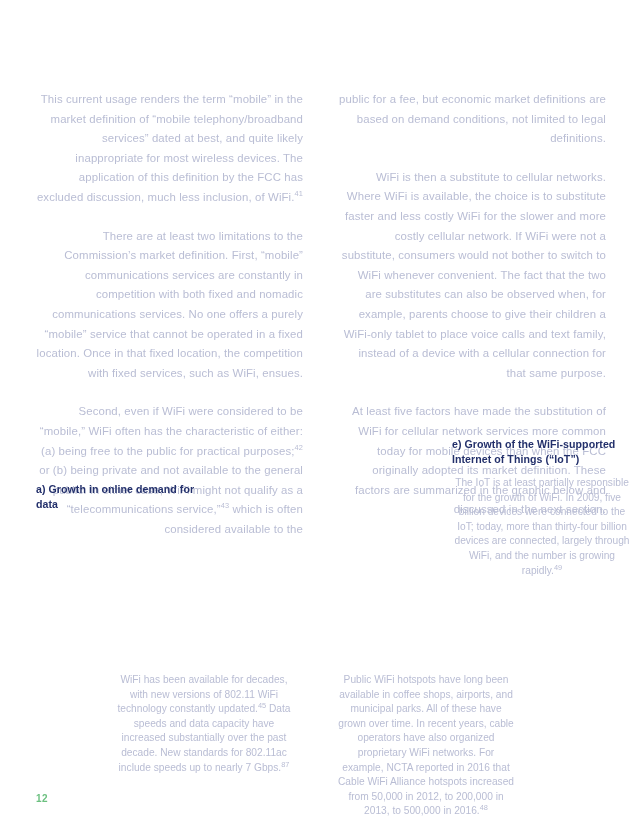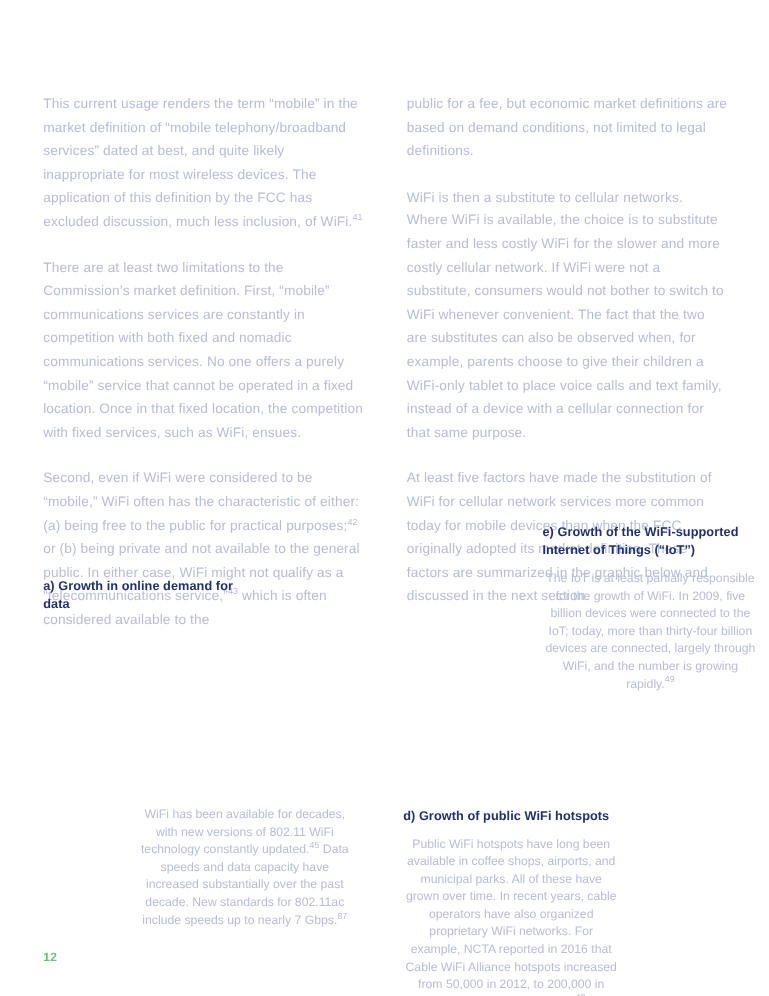--- a/index.html
+++ b/index.html
@@ -25,22 +25,23 @@
     display: flex;
     gap: 36px;
   }
   .column {
     width: 267px;
   }
   .para {
     color: #b9bdd4;
     font-size: 11.4px;
     line-height: 19.6px;
-    margin: 0 0 19px 0;
+    margin: 12px 0 19px 0;
     letter-spacing: 0.01em;
+    text-align: right;
   }
   .para:last-child { margin-bottom: 0; }
   sup {
     font-size: 7.4px;
     vertical-align: super;
     line-height: 0;
   }
 
   
   .graphic {
@@ -118,19 +119,18 @@
 
   <div class="callout c-a">
     <h4>a) Growth in online demand for data</h4>
   </div>
 
   <div class="callout c-b">
     <p><span>WiFi has been available for decades, with new versions of 802.11 WiFi technology constantly updated.</span><sup>45</sup><span> Data speeds and data capacity have increased substantially over the past decade. New standards for 802.11ac include speeds up to nearly 7 Gbps.</span><sup>87</sup></p>
   </div>
 
   <div class="callout c-d">
-    <h4>d) Growth of public WiFi hotspots</h4>
     <p><span>Public WiFi hotspots have long been available in coffee shops, airports, and municipal parks. All of these have grown over time. In recent years, cable operators have also organized proprietary WiFi networks. For example, NCTA reported in 2016 that Cable WiFi Alliance hotspots increased from 50,000 in 2012, to 200,000 in 2013, to 500,000 in 2016.</span><sup>48</sup></p>
   </div>
 
 </div>
 
 <div class="page-number">12</div>
 
 </body></html>

